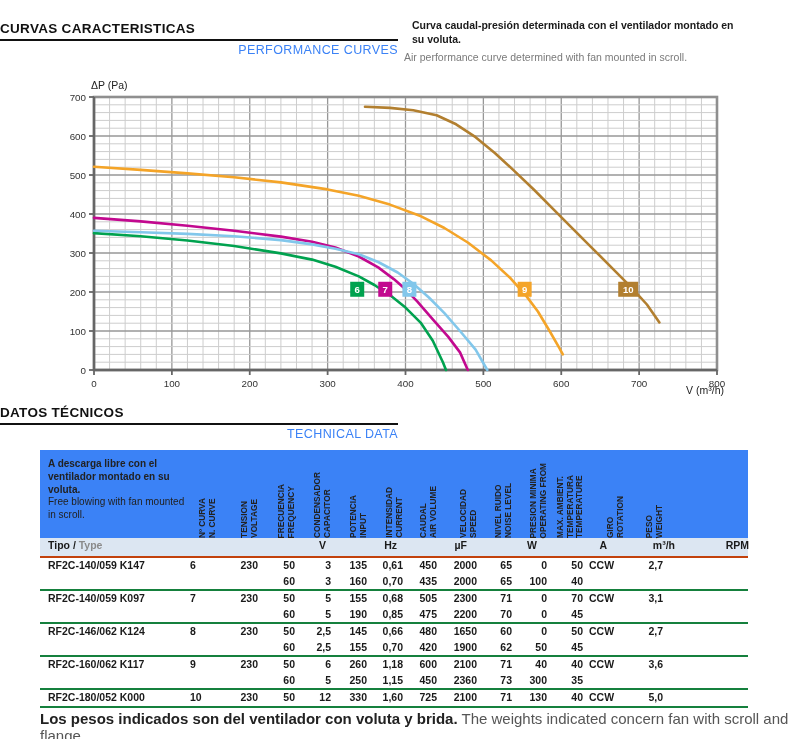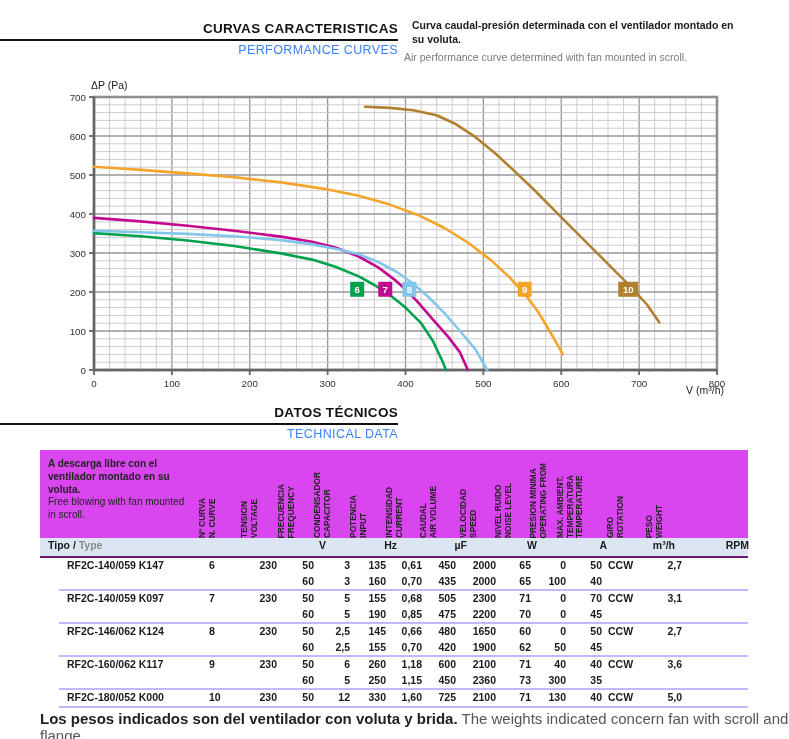--- a/index.html
+++ b/index.html
@@ -1,47 +1,47 @@
 <!DOCTYPE html>
 <html><head>
 <meta charset="utf-8">
 <style>
   html,body{margin:0;padding:0;}
   body{
     width:789px;height:739px;position:relative;background:#fff;
     font-family:"Liberation Sans",sans-serif;color:#1a1a1a;overflow:hidden;
   }
   
-  .sec-title-es{position:absolute;width:398px;text-align:right;font-weight:bold;
+  .sec-title-es{position:absolute;width:398px;text-align:left;font-weight:bold;
     font-size:13.5px;letter-spacing:.3px;color:#111;}
   .sec-rule{position:absolute;left:0;height:2px;background:#111;width:398px;}
   .sec-title-en{position:absolute;width:398px;text-align:right;font-size:12.5px;
     letter-spacing:.4px;color:#3b82f6;}
   .desc{position:absolute;left:404px;top:19px;width:340px;font-size:10.5px;line-height:1.3;}
   .desc .es{font-weight:bold;color:#1a1a1a;margin:0 0 5px 8px;}
   .desc .en{color:#7a7a7a;margin:0;}
   
   .ylabel{position:absolute;left:91px;top:79px;font-size:10.5px;color:#222;}
   .xlabel{position:absolute;left:600px;top:384px;width:124px;text-align:right;
     font-size:10.5px;color:#222;}
   svg text{font-family:"Liberation Sans",sans-serif;}
   
   .ttable{position:absolute;left:40px;top:450px;width:708px;}
-  .thead{display:grid;background:#d946ef;}
+  .thead{display:grid;background:#3b82f6;}
   .hnote{padding:8px 4px 0 8px;font-size:10px;line-height:1.28;color:#222;}
   .hnote .es{font-weight:bold;margin:0;}
   .hnote .en{margin:0;}
   .hcell{height:88px;display:flex;align-items:flex-end;justify-content:flex-end;
     padding-right:5px;box-sizing:border-box;}
   .hcell.center{justify-content:center;padding-right:0;}
   .rot{writing-mode:vertical-rl;transform:rotate(180deg);font-size:8.3px;
     font-weight:bold;line-height:9.5px;color:#222;padding-bottom:2px;white-space:nowrap;}
-  .units{display:grid;border-bottom:2px solid #701a75;background:#dce6f2;gap:34px;}
+  .units{display:grid;border-bottom:2px solid #c2410c;background:#dce6f2;gap:34px;}
   .units .c{height:18px;}
-  .tgroup{display:grid;border-bottom:2px solid #c4b5fd;margin-left:19px;}
+  .tgroup{display:grid;border-bottom:2px solid #15803d;}
   .c{height:15.5px;line-height:15.5px;font-size:10.5px;font-weight:bold;
     white-space:nowrap;overflow:visible;box-sizing:border-box;}
   .c.model{padding-left:8px;}
   .c.num{text-align:right;padding-right:6px;}
   .c.center{text-align:left;}
   .tipo .dark{color:#1a1a1a;}
   .tipo .lite{color:#8a8a8a;}
   .footnote{position:absolute;left:40px;top:710px;font-size:15px;}
   .footnote .es{font-weight:bold;color:#222;}
   .footnote .en{color:#555;}

